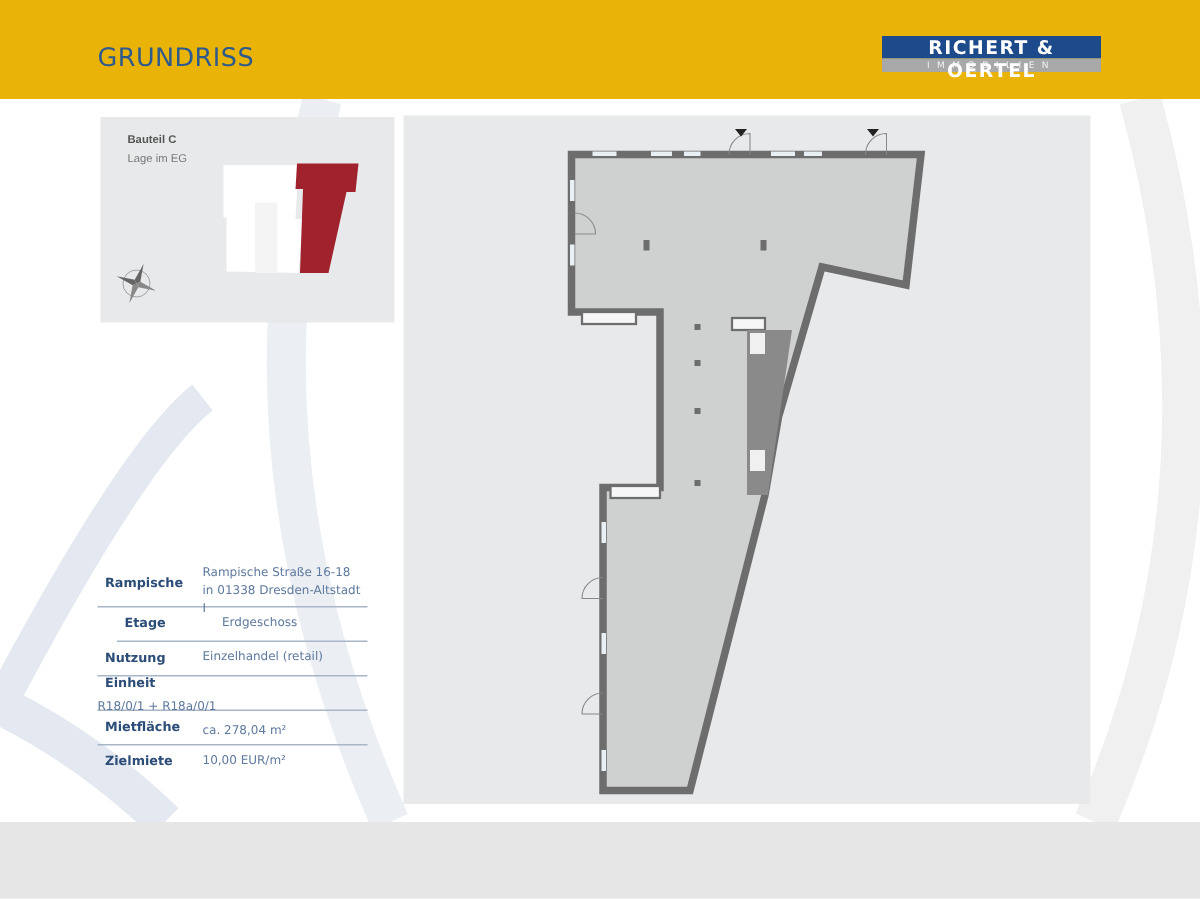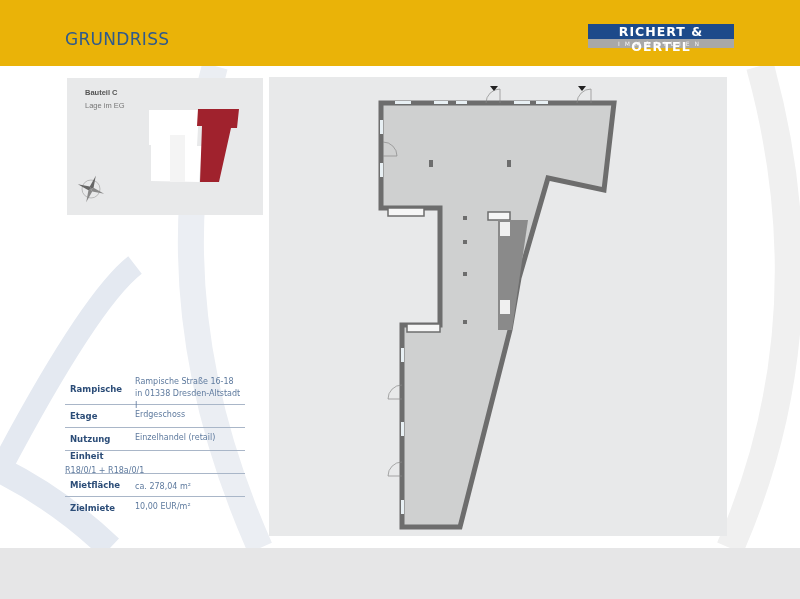--- a/index.html
+++ b/index.html
@@ -97,21 +97,21 @@
 </div>
 
 <div class="info">
   <div class="row" style="height:30px;">
     <div class="k">Rampische</div>
     <div class="v" style="padding-top:2px;">
       <div>Rampische Straße 16-18</div>
       <div>in 01338 Dresden-Altstadt I</div>
     </div>
   </div>
-  <div class="row" style="height:22px;">
+  <div class="row" style="height:22px;margin-left:13px;">
     <div class="k">Etage</div>
     <div class="v" style="padding-top:4px;">Erdgeschoss</div>
   </div>
   <div class="row" style="height:22px;justify-content:center;">
     <div class="k">Nutzung</div>
     <div class="v" style="padding-top:4px;">Einzelhandel (retail)</div>
   </div>
   <div class="row" style="height:22px;flex-direction:column;">
     <div class="k">Einheit</div>
     <div class="v" style="padding-top:4px;">R18/0/1 + R18a/0/1</div>

